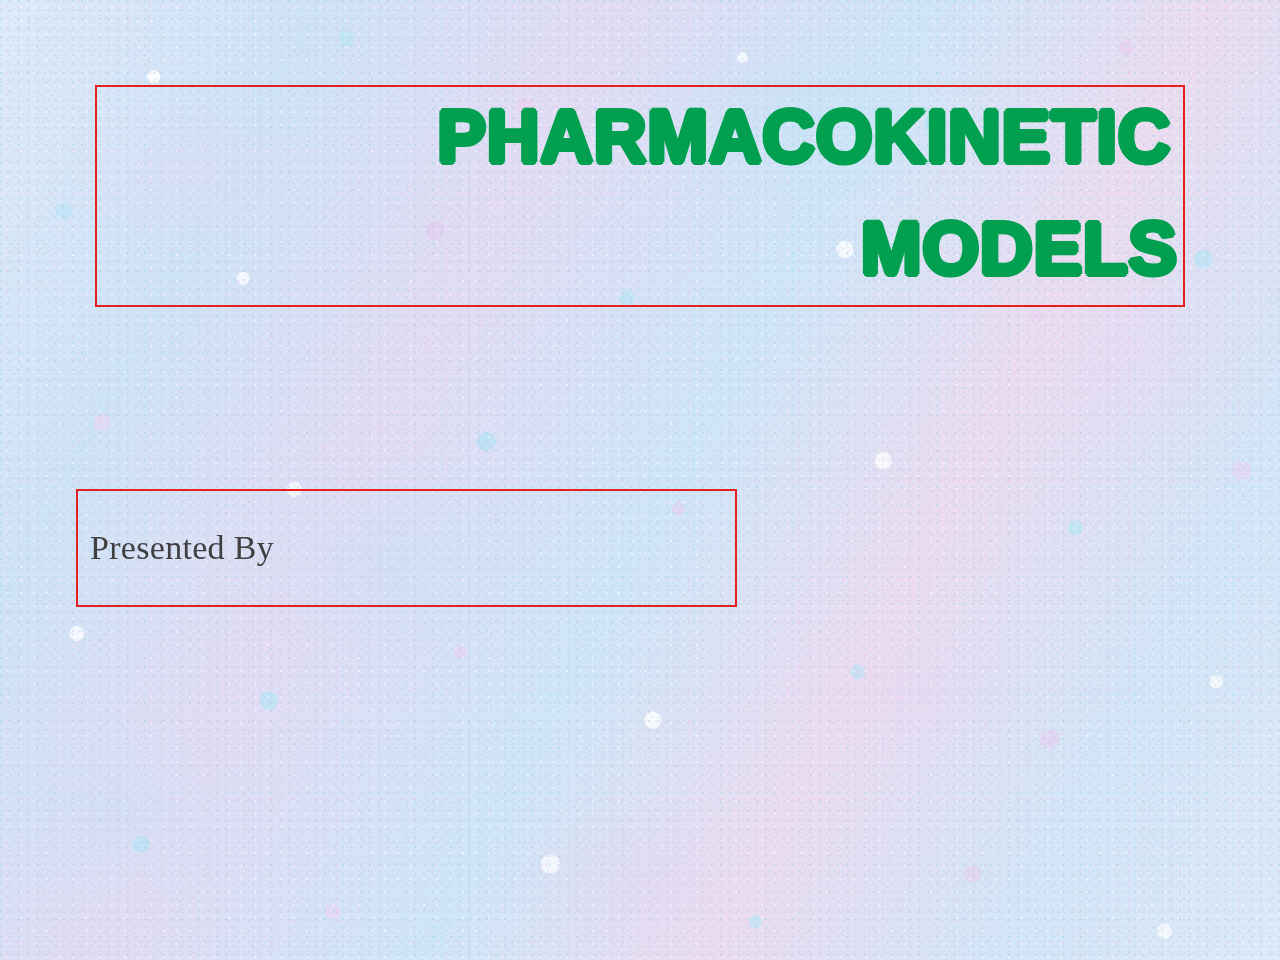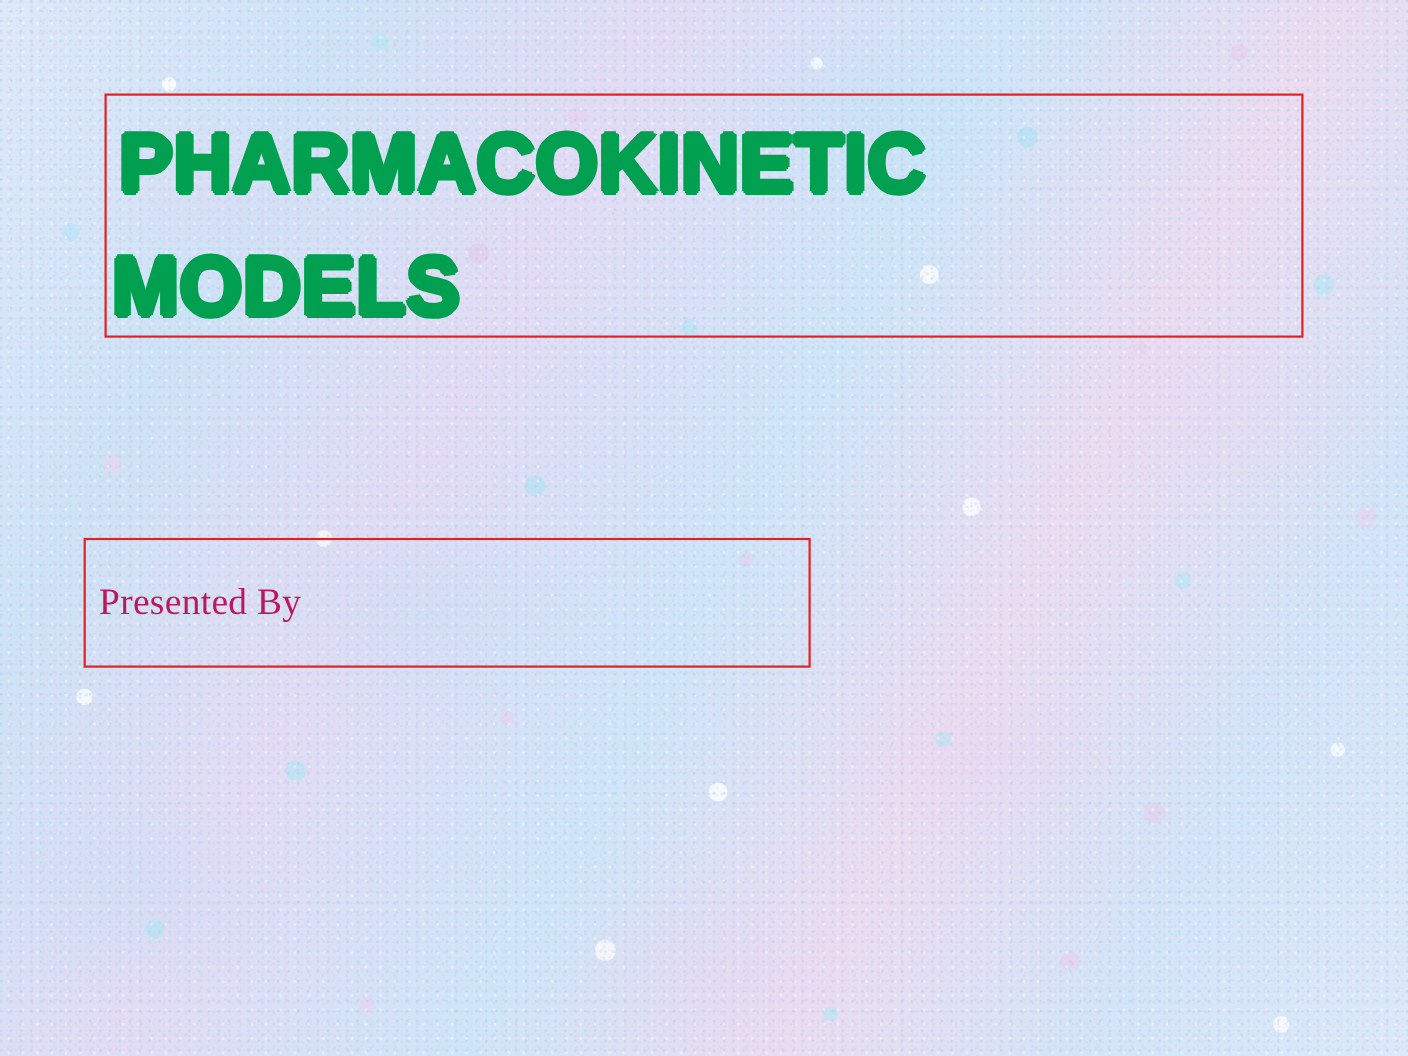--- a/index.html
+++ b/index.html
@@ -99,23 +99,23 @@
   #title-box {
     position: absolute;
     left: 95px;
     top: 85px;
     width: 1090px;
     height: 222px;
     border: 2px solid #e22121;
     box-sizing: border-box;
     display: flex;
     flex-direction: column;
-    align-items: flex-start;
+    align-items: flex-end;
     justify-content: flex-start;
-    padding-top: 12px;
+    padding-top: 0;
   }
 
   
   .wordart-line {
     font-family: "Liberation Sans", sans-serif;
     font-weight: 700;
     font-size: 74px;
     line-height: 98px;
     letter-spacing: 1px;
     color: #00a050;
@@ -148,21 +148,21 @@
     display: flex;
     flex-direction: column;
     justify-content: center;
     padding: 0 0 0 12px;
   }
 
   .subtitle-line {
     font-family: "Liberation Serif", "DejaVu Serif", serif;
     font-size: 34px;
     line-height: 54px;
-    color: #be185d;
+    color: #404040;
     letter-spacing: 0.3px;
     white-space: nowrap;
   }
 </style>
 </head>
 <body>
 
 <div id="slide">
 
   <div id="slide-background"></div>

